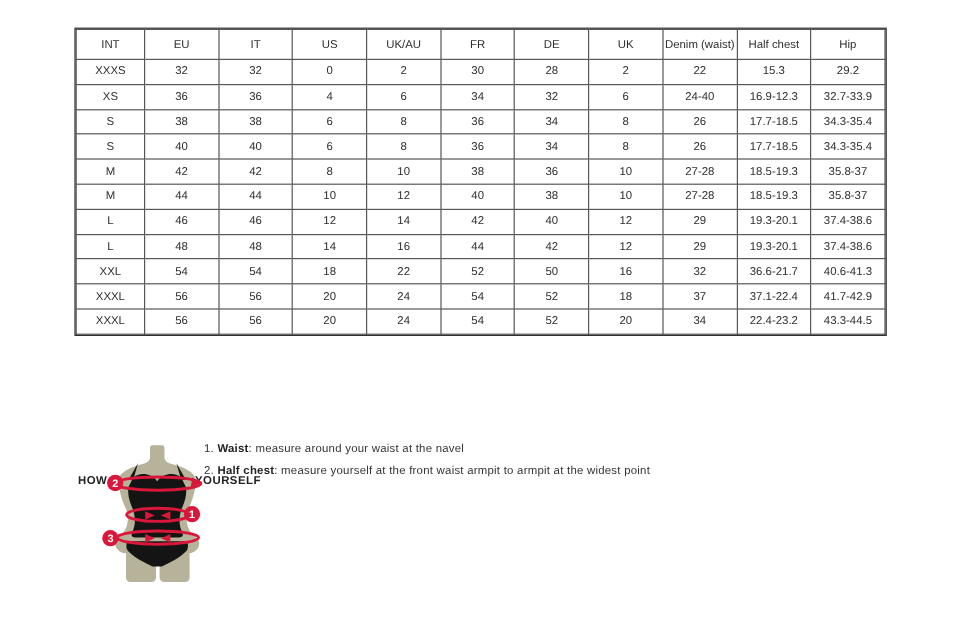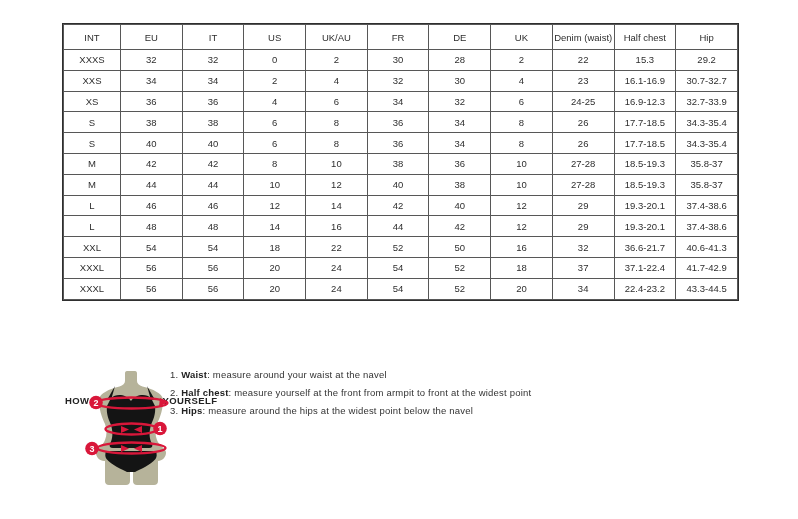--- a/index.html
+++ b/index.html
@@ -111,42 +111,29 @@
         <td>0</td>
         <td>2</td>
         <td>30</td>
         <td>28</td>
         <td>2</td>
         <td>22</td>
         <td>15.3</td>
         <td>29.2</td>
       </tr>
       <tr>
-        <td>XXS</td>
-        <td>34</td>
-        <td>34</td>
-        <td>2</td>
-        <td>4</td>
-        <td>32</td>
-        <td>30</td>
-        <td>4</td>
-        <td>23</td>
-        <td>16.1-16.9</td>
-        <td>30.7-32.7</td>
-      </tr>
-      <tr>
         <td>XS</td>
         <td>36</td>
         <td>36</td>
         <td>4</td>
         <td>6</td>
         <td>34</td>
         <td>32</td>
         <td>6</td>
-        <td>24-25</td>
+        <td>24-40</td>
         <td>16.9-12.3</td>
         <td>32.7-33.9</td>
       </tr>
       <tr>
         <td>S</td>
         <td>38</td>
         <td>38</td>
         <td>6</td>
         <td>8</td>
         <td>36</td>
@@ -324,15 +311,14 @@
       <g>
         <circle cx="16" cy="80.5" r="6.8" fill="#d9173a"></circle>
         <text x="16" y="83.8" fill="#ffffff">3</text>
       </g>
     </g>
   </svg>
 </div>
 
 <div class="measure-list">
     <div class="measure-item"><span>1. </span><b>Waist</b><span>: measure around your waist at the navel</span></div>
-    <div class="measure-item"><span>2. </span><b>Half chest</b><span>: measure yourself at the front from armpit to front at the widest point</span></div>
-    <div class="measure-item"><span>3. </span><b>Hips</b><span>: measure around the hips at the widest point below the navel</span></div>
+    <div class="measure-item"><span>2. </span><b>Half chest</b><span>: measure yourself at the front waist armpit to armpit at the widest point</span></div>
   </div>
 
 </body></html>

